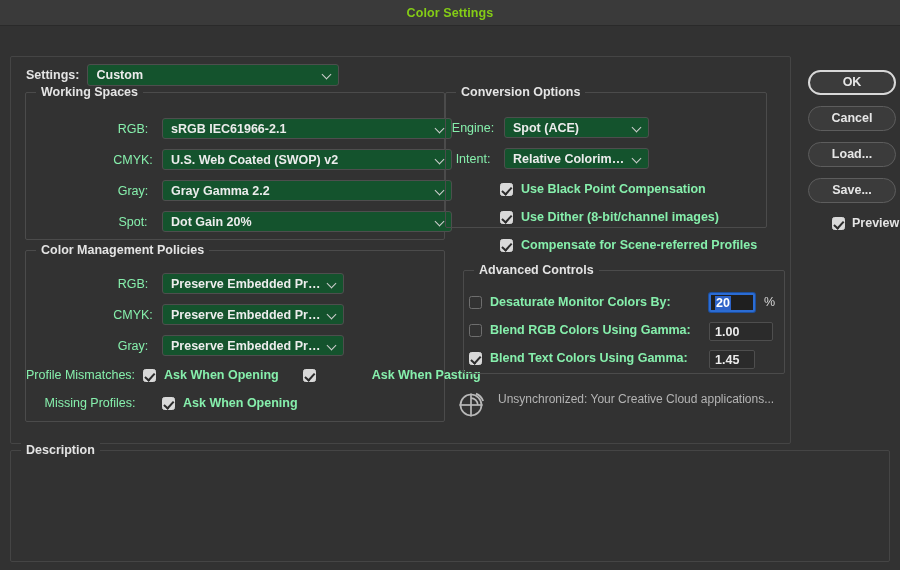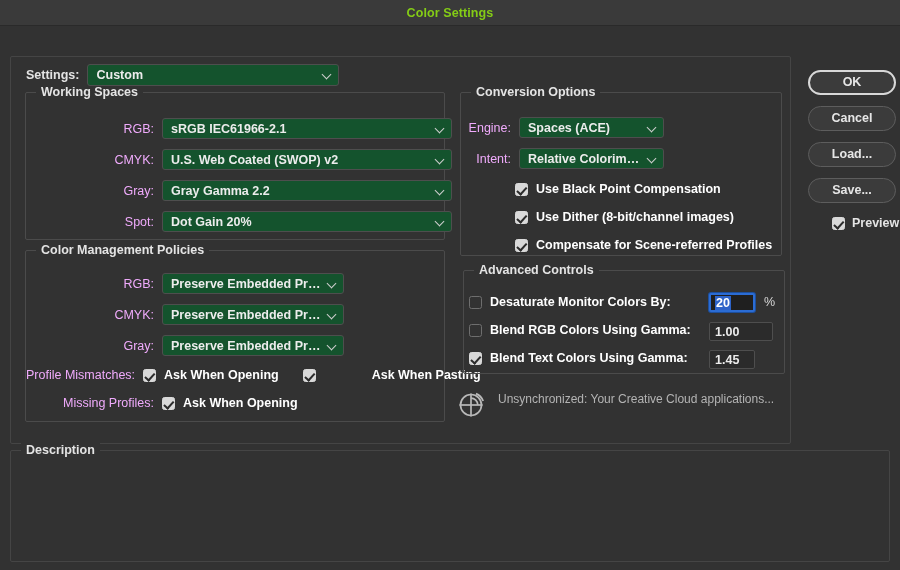--- a/index.html
+++ b/index.html
@@ -146,34 +146,34 @@
     padding: 0 5px;
     background: #323232;
     font-size: 12.5px;
     font-weight: bold;
     color: #e4e4e4;
     white-space: nowrap;
   }
 
   #ws  { left: 25px;  top: 66px;  width: 420px; height: 148px; }
   #cmp { left: 25px;  top: 224px; width: 420px; height: 172px; }
-  #conv{ left: 460px; top: 66px;  width: 322px; height: 164px; }
+  #conv{ left: 445px; top: 66px;  width: 322px; height: 136px; }
   #adv { left: 463px; top: 244px; width: 322px; height: 104px; }
   #desc{ left: 10px;  top: 424px; width: 880px; height: 112px; border-color:#454545;}
 
   
   .row {
     display: flex;
     align-items: center;
     position: absolute;
   }
   .rlabel {
-    text-align: right;
-    font-size: 12.5px;
-    color: #f0abfc;
+    text-align: center;
+    font-size: 12.5px;
+    color: #86efac;
     margin-right: 8px;
     white-space: nowrap;
   }
 
   
   .sel {
     height: 21px;
     background: #14532d;
     border: 1px solid #4e4e4e;
     border-radius: 3px;
@@ -233,21 +233,21 @@
 
   .chk-row {
     display: flex;
     align-items: center;
     position: absolute;
   }
   .chk-row .lbl {
     margin-left: 8px;
     font-size: 12.5px;
     font-weight: bold;
-    color: #ffffff;
+    color: #86efac;
     white-space: nowrap;
   }
 
   
   .sync {
     position: absolute;
     left: 458px; top: 364px;
     display: flex;
     align-items: center;
   }
@@ -362,21 +362,21 @@
       </div>
     </div>
   </div>
 
   <div class="fs" id="conv">
     <span class="legend">Conversion Options</span>
 
     <div class="row" style="left:4px; top:24px;">
       <span class="rlabel" style="width:46px;">Engine:</span>
       <div class="sel" style="width:145px;">
-        <span class="val">Spaces (ACE)</span>
+        <span class="val">Spot (ACE)</span>
         <span class="chev"></span>
       </div>
     </div>
 
     <div class="row" style="left:4px; top:55px;">
       <span class="rlabel" style="width:46px;">Intent:</span>
       <div class="sel" style="width:145px;">
         <span class="val">Relative Colorimetric</span>
         <span class="chev"></span>
       </div>

